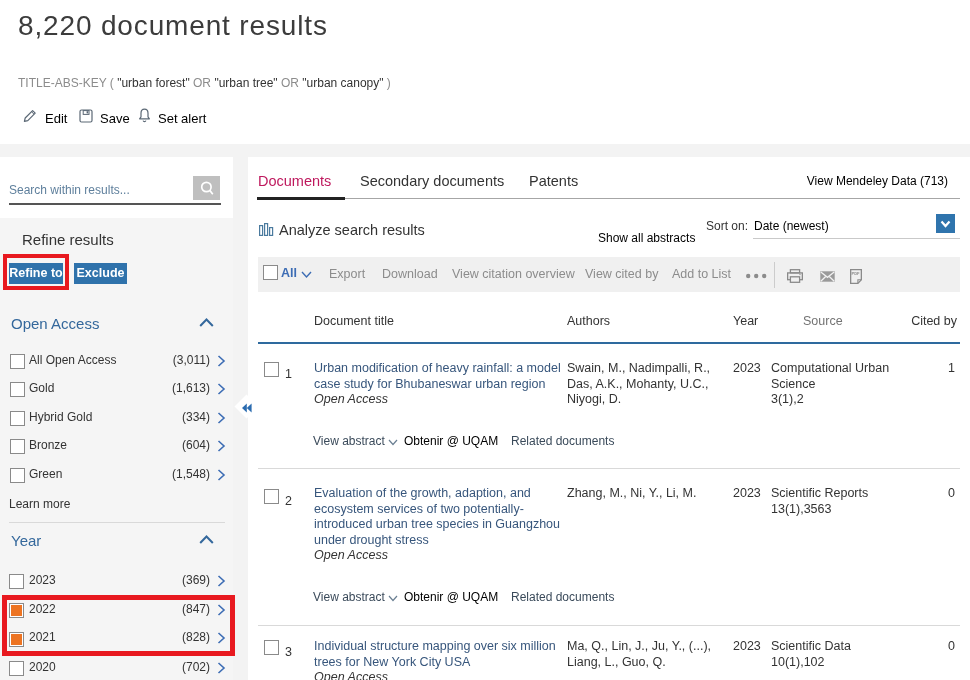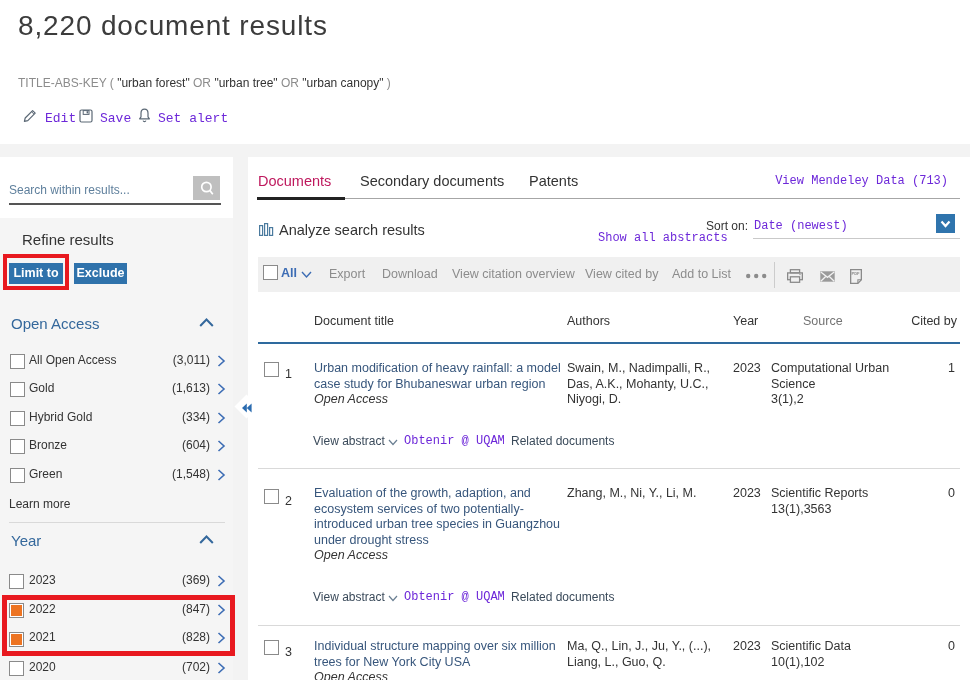--- a/index.html
+++ b/index.html
@@ -1,20 +1,20 @@
 <!DOCTYPE html>
 <html><head>
 <meta charset="utf-8">
 <style>
   * { margin:0; padding:0; box-sizing:border-box; }
   html,body { width:970px; height:680px; background:#fff;
     font-family:"Liberation Sans",sans-serif; color:#333;
     overflow:hidden; position:relative; }
   .a { position:absolute; white-space:nowrap; }
-  .blue { color:#6d28d9;font-family:Liberation Mono, monospace; }
+  .blue { color:#000000; }
   .gray { color:#8c8c8c; }
   .f12 { font-size:12px; }
   .f125 { font-size:12.5px; }
   .cb { position:absolute; width:15px; height:15px; background:#fff; border:1px solid #8a8a8a; }
   .chev > path { fill:none; stroke:#3d6db5; stroke-width:1.6; }
   svg { display:block; }
 </style>
 </head>
 <body>
 
@@ -53,21 +53,21 @@
 <div class="a" style="left:9px;top:203px;width:212px;height:1.5px;background:#555;"></div>
 <div class="a" style="left:193px;top:176px;width:27px;height:24px;background:#bfbfbf;"></div>
 <svg class="a" style="left:198px;top:180px;" width="17" height="17" viewBox="0 0 17 17">
     <circle cx="8.4" cy="7" r="4.7" fill="none" stroke="#fff" stroke-width="1.7"></circle>
     <path d="M11.8 10.4 L14.8 14.2" stroke="#fff" stroke-width="1.7"></path>
   </svg>
 
 <div class="a" style="left:22px;top:231px;font-size:15px;color:#333;">Refine results</div>
 
 <div class="a" style="left:3px;top:253.5px;width:65.5px;height:36px;border:4.5px solid #e8191f;"></div>
-<div class="a" style="left:9px;top:263px;width:54px;height:21px;background:#2f72ab;color:#fff;font-size:12.5px;font-weight:bold;text-align:center;line-height:21px;">Limit to</div>
+<div class="a" style="left:9px;top:263px;width:54px;height:21px;background:#2f72ab;color:#fff;font-size:12.5px;font-weight:bold;text-align:center;line-height:21px;">Refine to</div>
 <div class="a" style="left:74px;top:263px;width:53px;height:21px;background:#2f72ab;color:#fff;font-size:12.5px;font-weight:bold;text-align:center;line-height:21px;">Exclude</div>
 
 <div class="a" style="left:11px;top:315px;font-size:15px;color:#34689c;">Open Access</div>
 <svg class="a" style="left:199px;top:318px;" width="15" height="9" viewBox="0 0 15 9">
     <path d="M1.2 8 L7.5 1.5 L13.8 8" fill="none" stroke="#34689c" stroke-width="2"></path>
   </svg>
 
 <div class="cb" style="left:10px;top:354px;"></div>
 <div class="a f12" style="left:29px;top:353px;">All Open Access</div>
 <div class="a f12" style="left:120px;top:353px;width:90px;text-align:right;">(3,011)</div>

